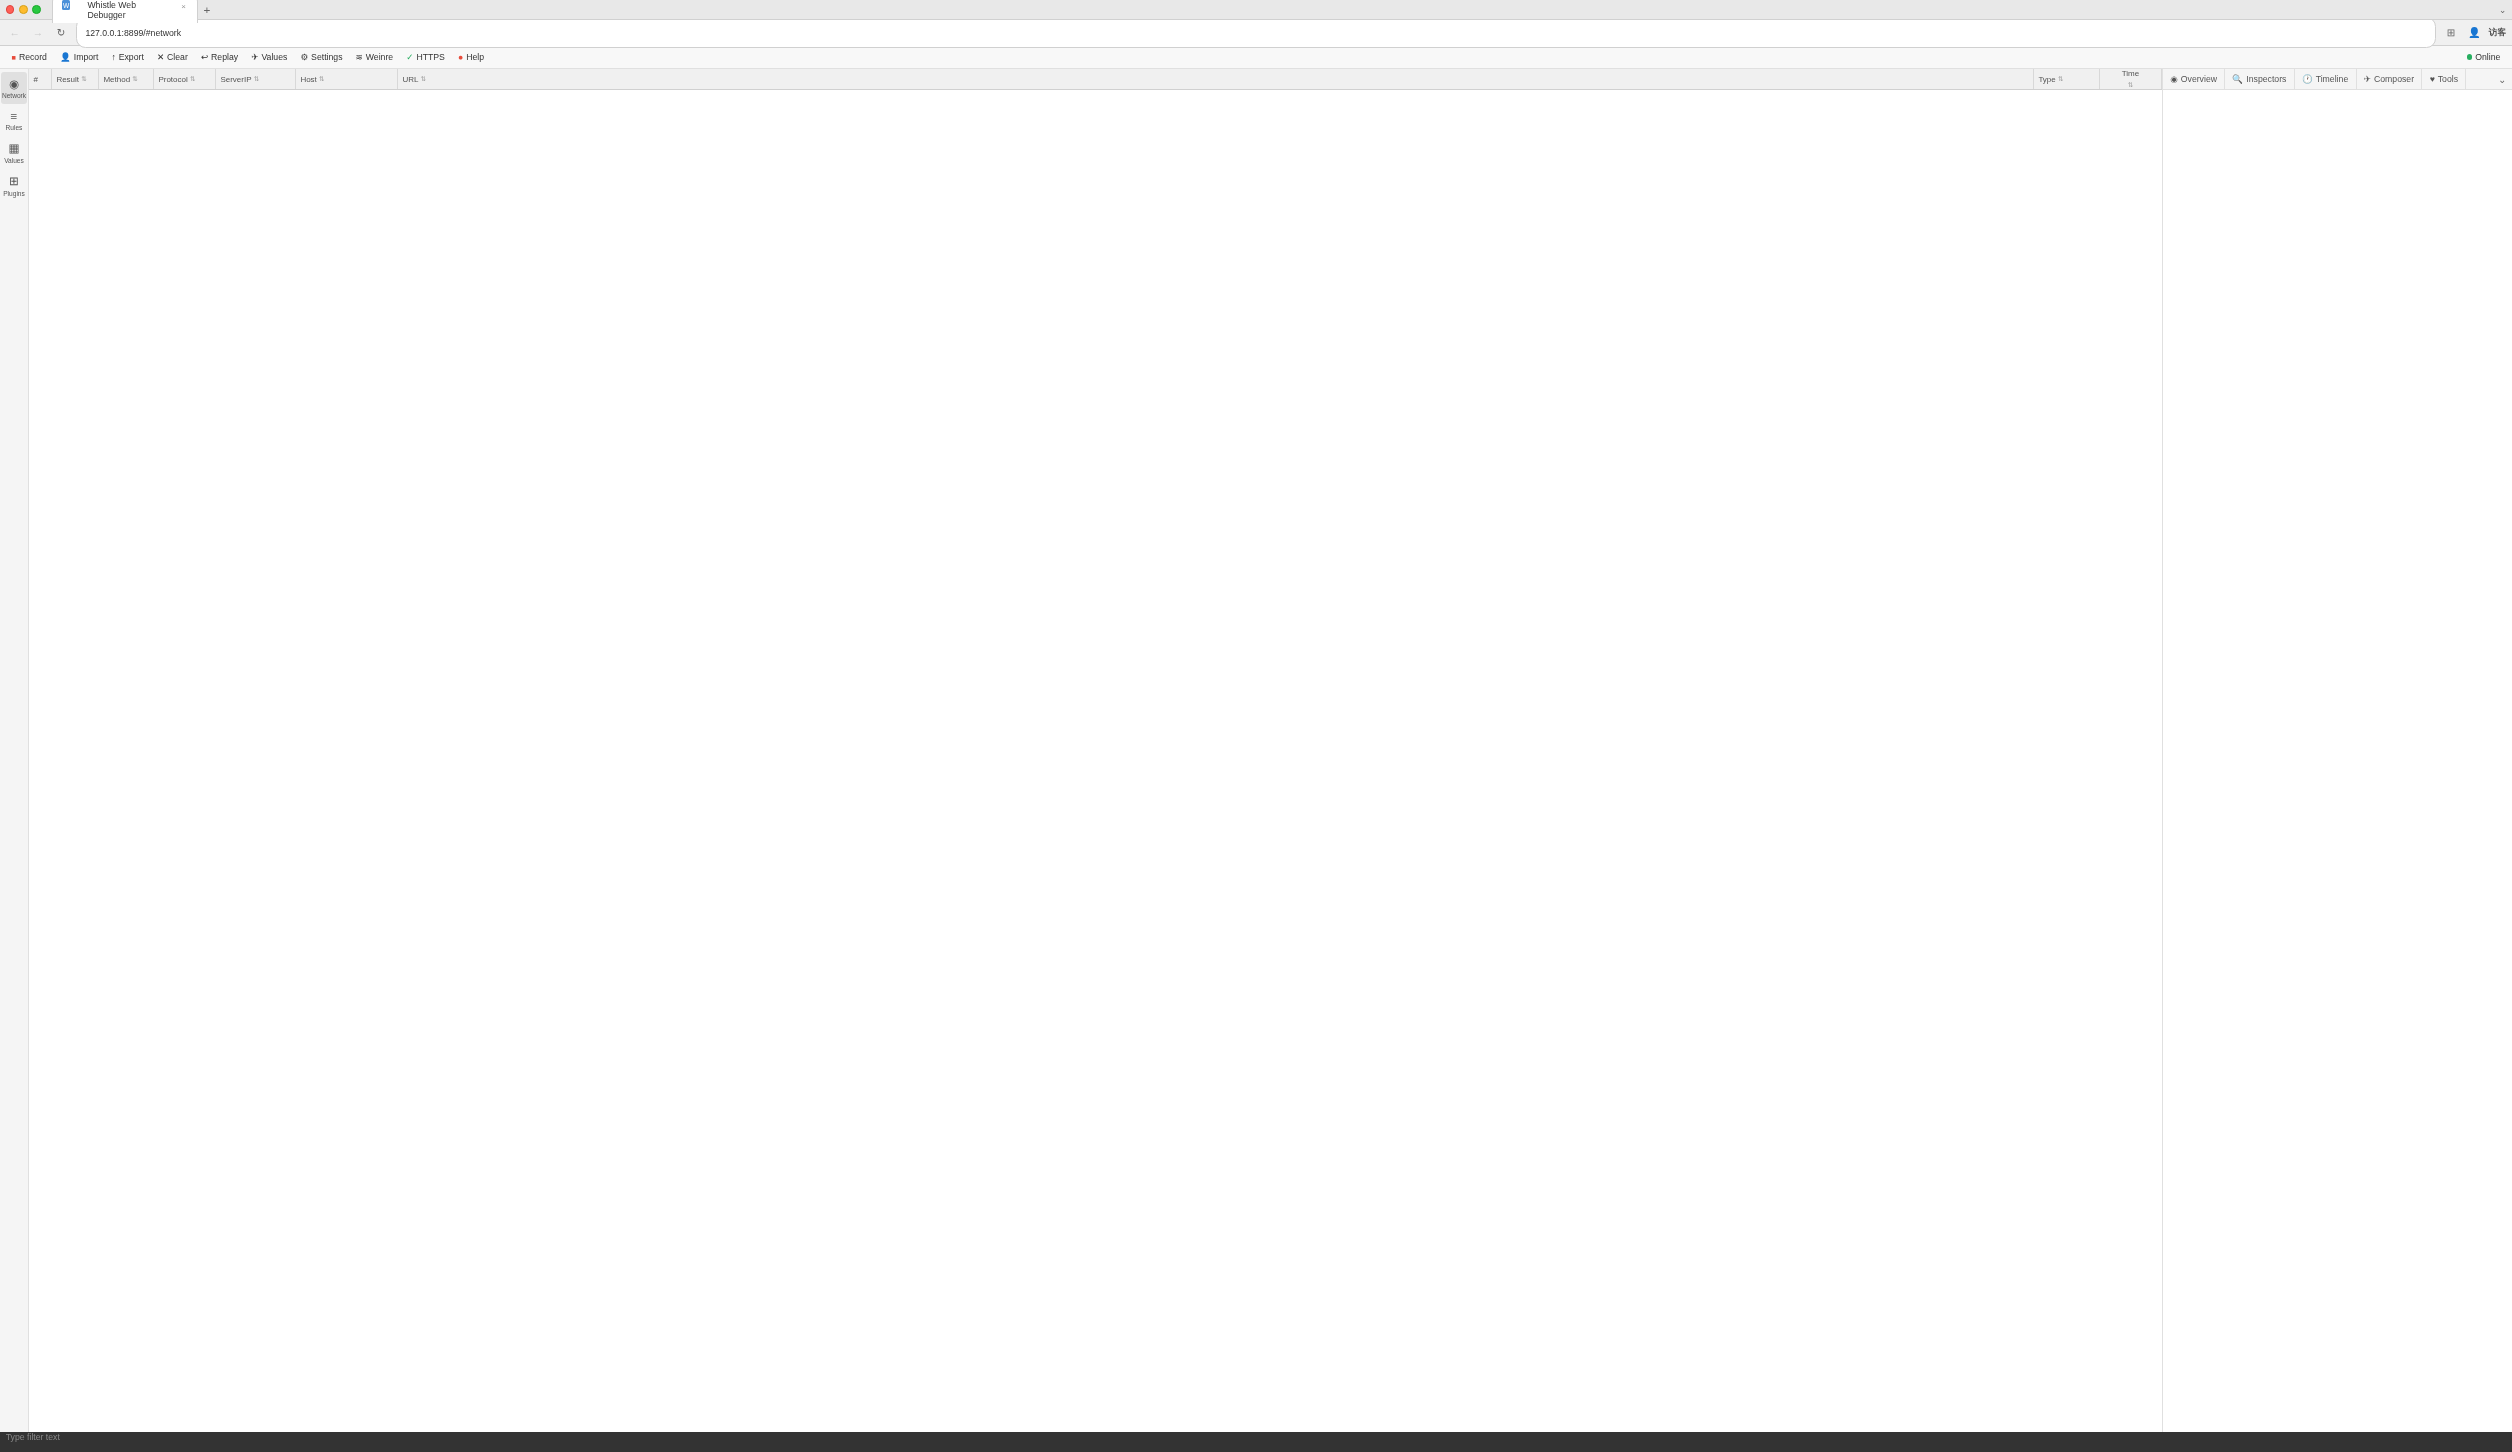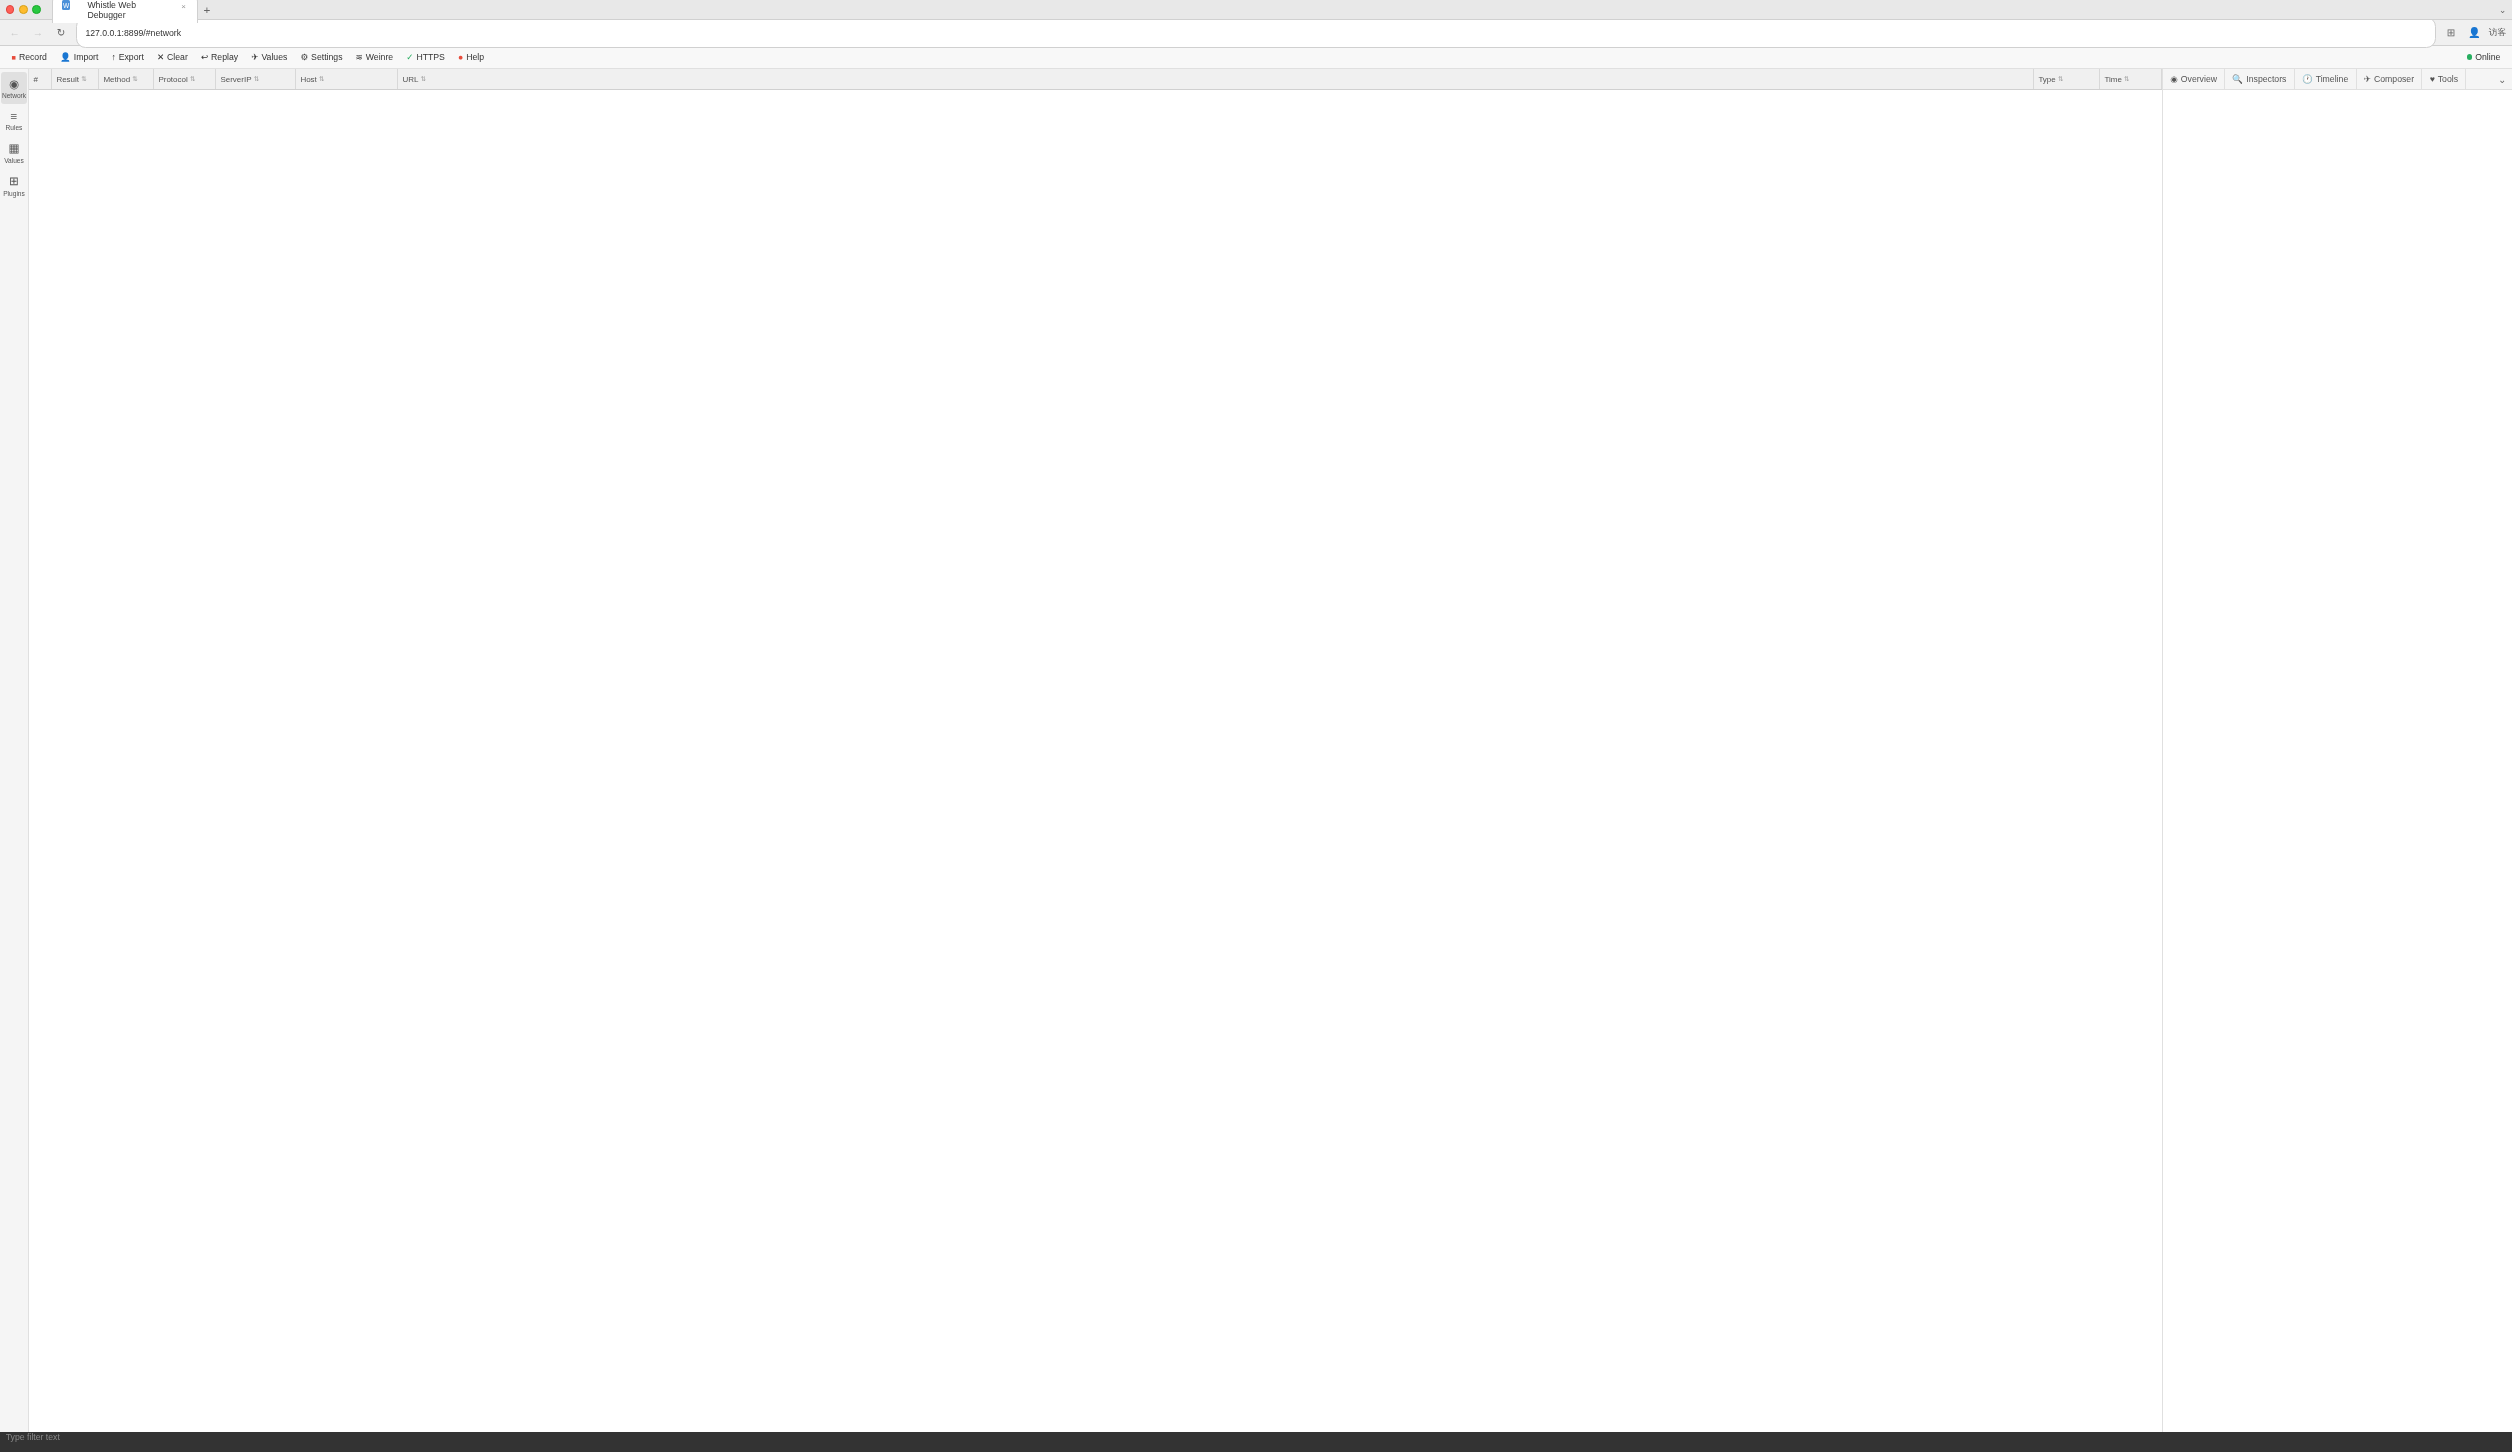--- a/index.html
+++ b/index.html
@@ -292,21 +292,21 @@
     }
 
     .col-hash { width: 23px; }
     .col-result { width: 47px; }
     .col-method { width: 55px; }
     .col-protocol { width: 62px; }
     .col-serverip { width: 80px; }
     .col-host { width: 102px; }
     .col-url { flex: 1; }
     .col-type { width: 66px; align-items: center; }
-    .col-time { width: 62px; }
+    .col-time { width: 62px; flex-direction: column; }
 
     
     .table-body {
       flex: 1;
       overflow: auto;
       background: white;
     }
 
     
     .right-panel {
@@ -394,21 +394,21 @@
 </div>
 
 <div class="address-bar">
   <div class="nav-btn disabled">←</div>
   <div class="nav-btn disabled">→</div>
   <div class="nav-btn">↻</div>
   <input class="address-input" type="text" value="127.0.0.1:8899/#network" style="">
   <div class="address-bar-right">
     <div class="addr-icon">⊞</div>
     <div class="addr-icon">👤</div>
-    <span style="font-size:8.7px;color:#555;">访客</span>
+    <span style="font-size:8.7px;color:#555;font-weight:bold;">访客</span>
   </div>
 </div>
 
 <div class="app-toolbar">
   <div class="toolbar-btn record">
     <span class="icon">■</span>
     <span>Record</span>
   </div>
   <div class="toolbar-btn">
     <span class="icon">👤</span>

